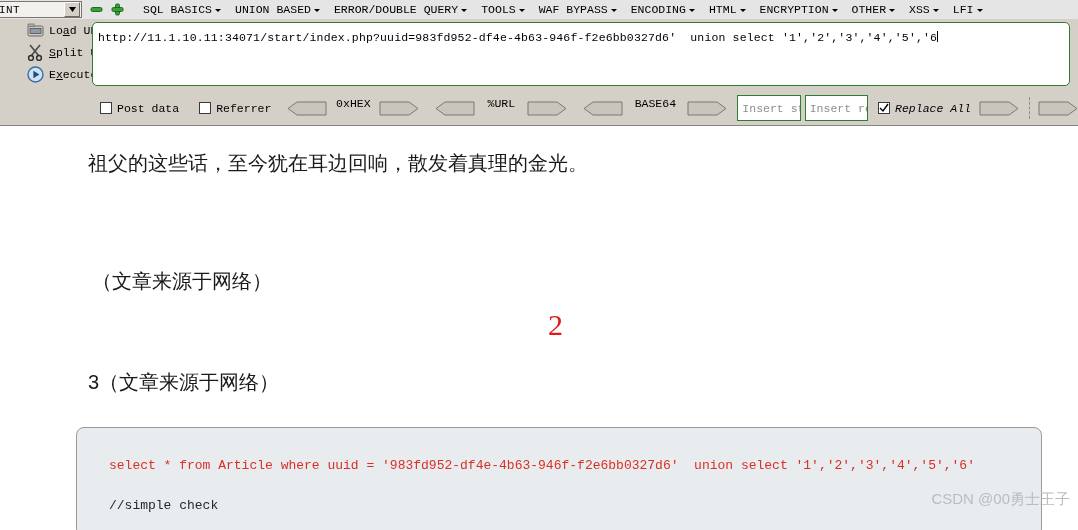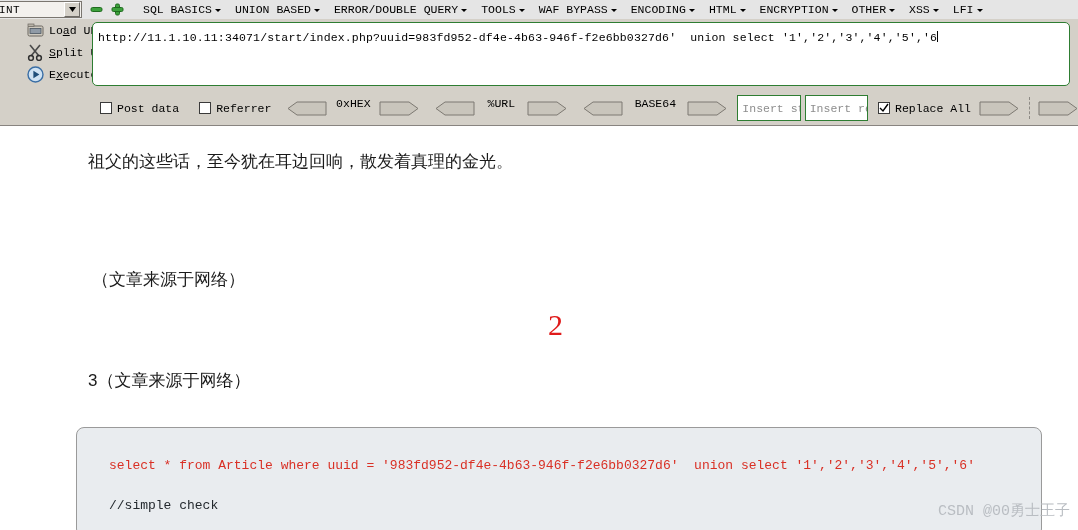--- a/index.html
+++ b/index.html
@@ -240,21 +240,21 @@
     position: absolute;
     left: 0; top: 126px;
     width: 1078px;
     height: 404px;
     background: #ffffff;
     overflow: hidden;
   }
   .para {
     position: absolute;
     font-family: "Liberation Sans", sans-serif;
-    font-size: 17px;
+    font-size: 20px;
     color: #1a1a1a;
     white-space: nowrap;
   }
   #para1 { left: 88px; top: 24px; }
   #para2 { left: 88px; top: 84px; }
   #para3 { left: 92px; top: 142px; }
   #para4 { left: 88px; top: 243px; }
 
   #marker2 {
     position: absolute;
@@ -279,22 +279,22 @@
     font-size: 13px;
     line-height: 16px;
     white-space: pre;
     position: absolute;
   }
   #code1 { left: 32px; top: 30px; color: #d93025; }
   #code2 { left: 32px; top: 70px; color: #24292e; }
 
   #watermark {
     position: absolute;
-    right: 8px; bottom: 10px;
-    font-family: Liberation Mono, monospace;
+    right: 8px; bottom: 21px;
+    font-family: Liberation Sans, sans-serif;
     font-size: 15px;
     color: #b9bdc2;
     white-space: nowrap;
     margin-top: 10px;
   }
 </style>
 </head>
 <body>
 
 <div id="hackbar">
@@ -462,21 +462,21 @@
     </div>
 
     <div class="repl-input" style="width:138px;">
       <span class="ph">Insert string to replace</span>
     </div>
 
     <div class="repl-input" style="width:138px;margin-left:4px;">
       <span class="ph">Insert replacing string</span>
     </div>
 
-    <div class="chk-wrap" style="margin-left:10px;">
+    <div class="chk-wrap" style="margin-left:10px;font-style:italic;">
       <span class="chk">
         <svg width="10" height="10" viewBox="0 0 10 10">
           <polyline points="1,5 4,8 9,1" fill="none" stroke="#000" stroke-width="1.4"></polyline>
         </svg>
       </span>
       <span class="chk-label">Replace All</span>
     </div>
 
     <span class="arrow-btn" style="margin-left:8px;">
       <svg width="40" height="15" viewBox="0 0 40 15">

